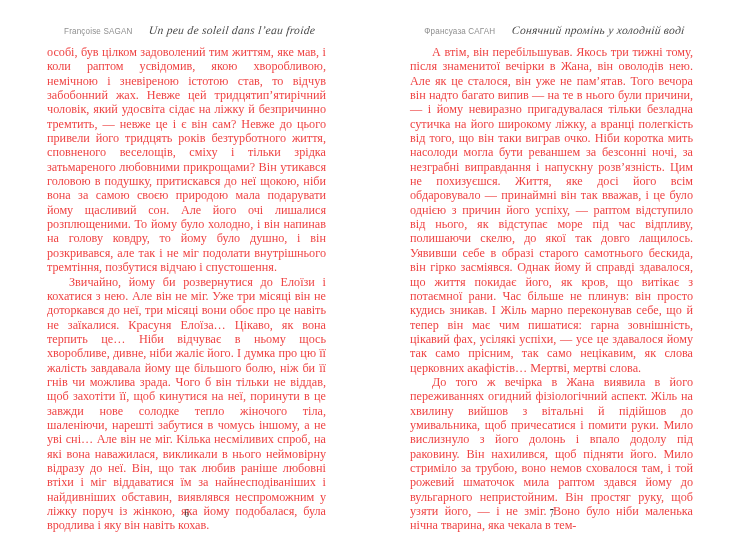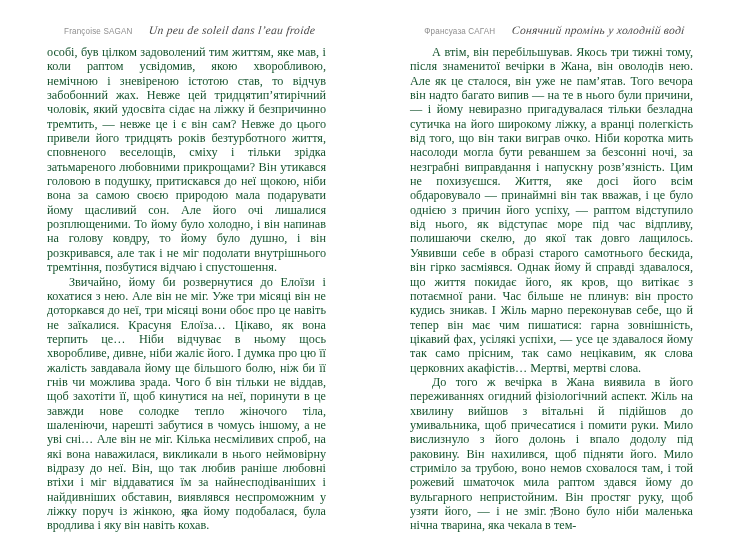--- a/index.html
+++ b/index.html
@@ -58,21 +58,21 @@
     letter-spacing: 0.3px;
     transform: skewX(-6deg);
     transform-origin: center;
   }
 
   .page-body {
     position: absolute;
     top: 45px;
     left: 0;
     width: 100%;
-    color: #14532d;
+    color: #ef4444;
     font-size: 12.2px;
     line-height: 14.35px;
     text-align: justify;
   }
   .page-body p {
     margin: 0;
     text-indent: 22px;
   }
   .page-body p.no-indent {
     text-indent: 0;

